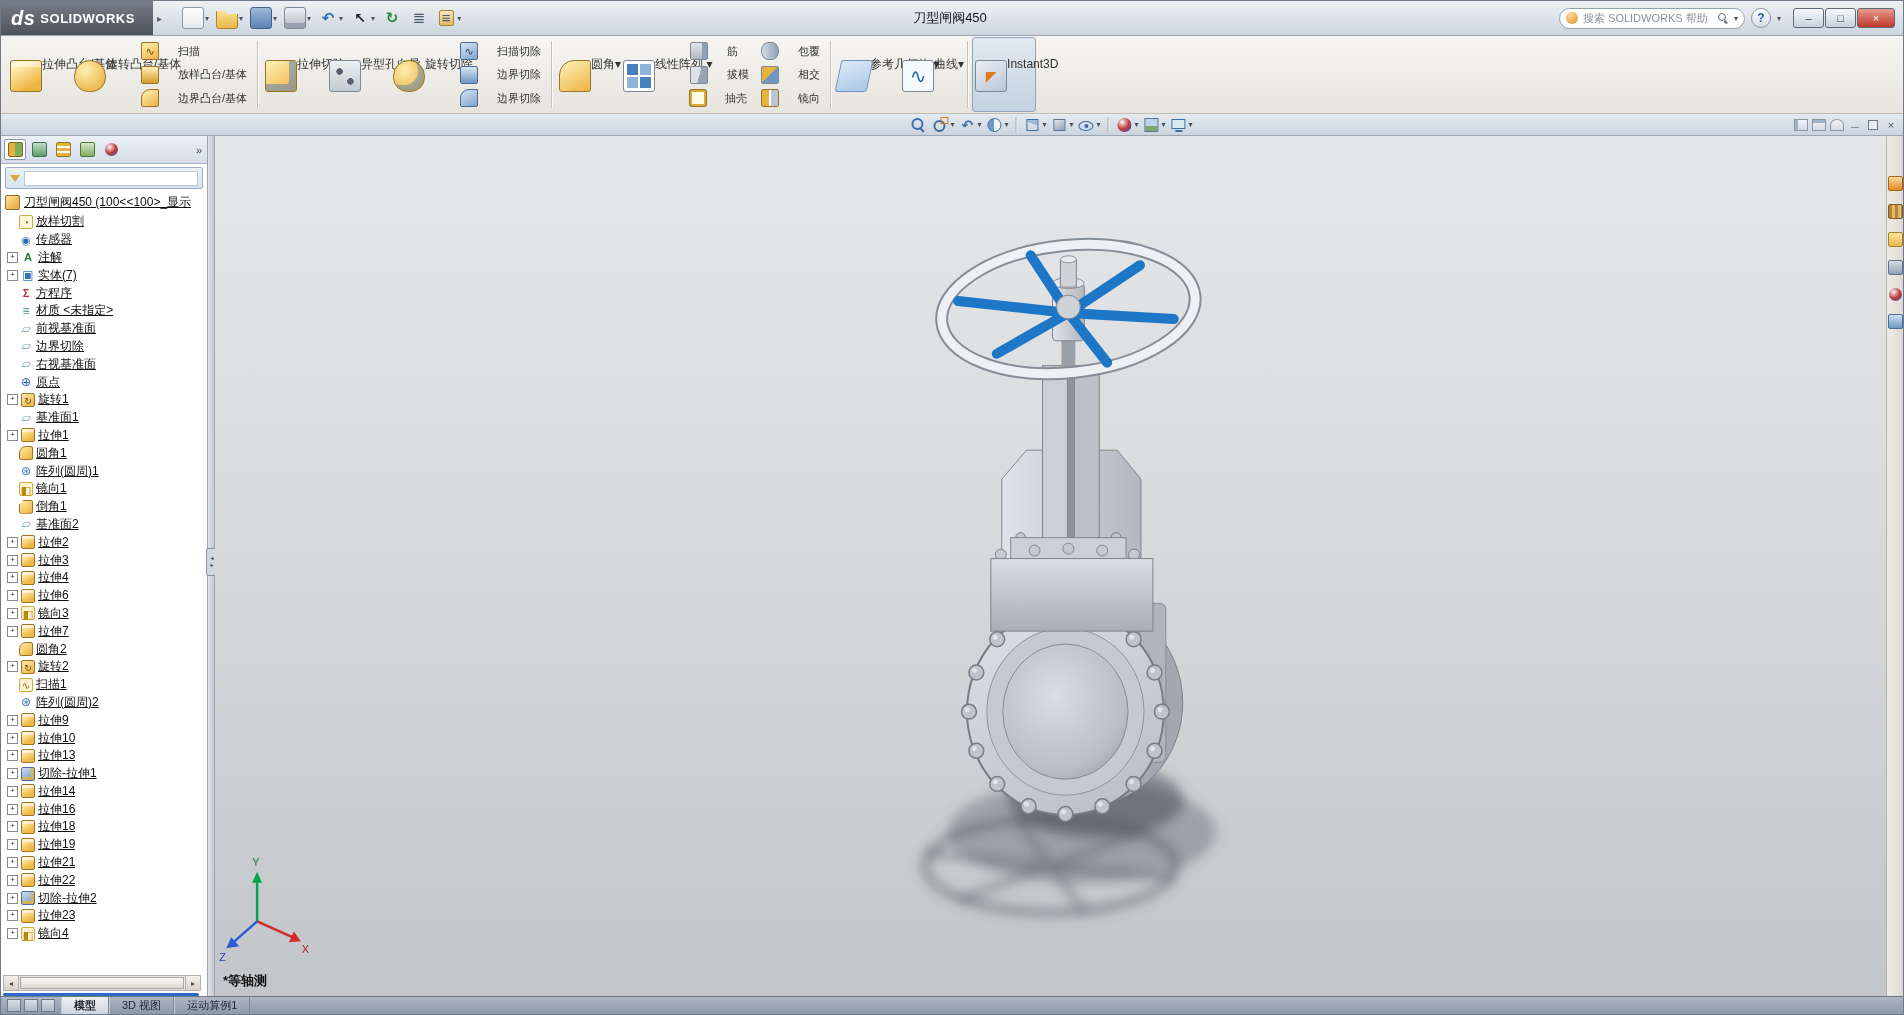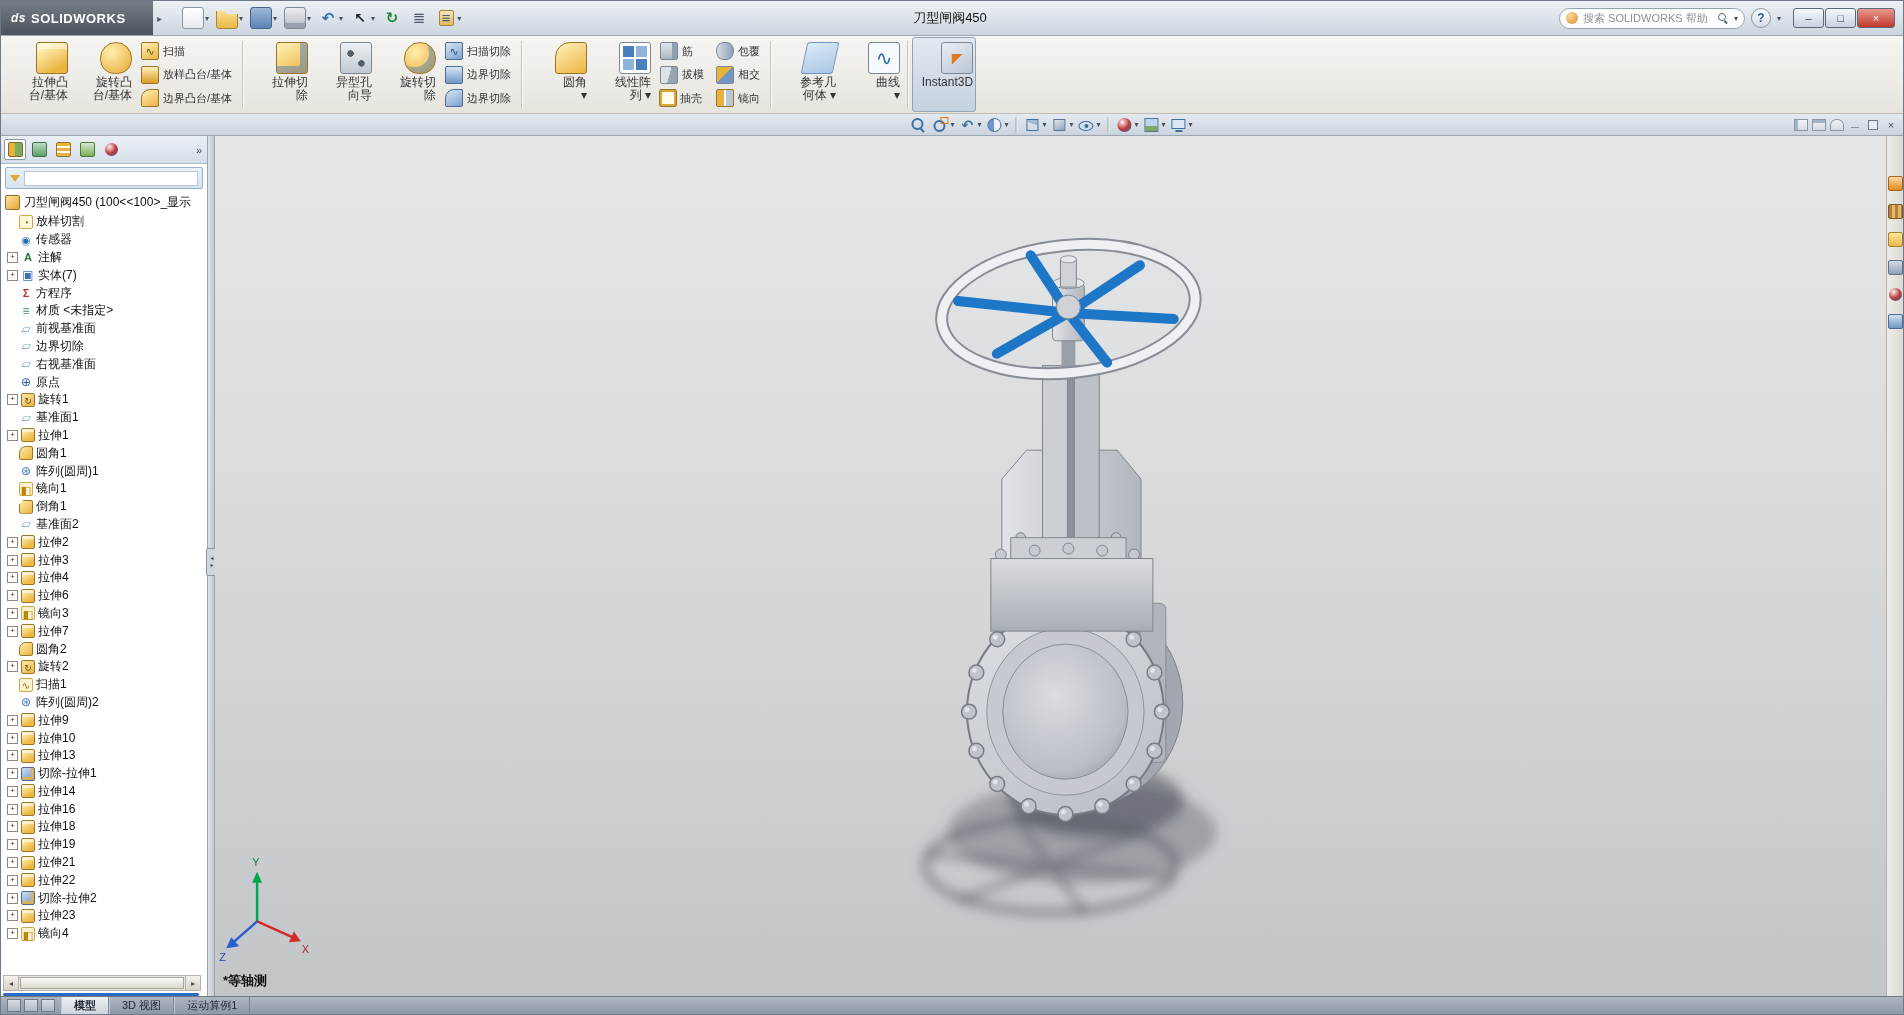--- a/index.html
+++ b/index.html
@@ -5,21 +5,21 @@
   html,body{margin:0;padding:0;width:1904px;height:1015px;overflow:hidden;
     font-family:"Liberation Sans","DejaVu Sans",sans-serif;}
   .app{position:relative;width:1904px;height:1015px;display:flex;flex-direction:column;
     background:#d6d9dd;border:1px solid #6e7a88;box-sizing:border-box;}
   
   .titlebar{height:34px;flex:none;display:flex;align-items:center;
     background:linear-gradient(#edf1f5,#ccd5de);border-bottom:1px solid #9aa6b2;position:relative;}
   .logo{width:152px;height:100%;background:linear-gradient(#767d86,#4c535c);color:#fff;
     display:flex;align-items:center;gap:5px;padding-left:10px;box-sizing:border-box;
     font-weight:bold;font-size:13px;letter-spacing:.5px;}
-  .logo-ds{font-style:italic;font-size:12px;}
+  .logo-ds{font-style:italic;font-size:20px;}
   .logo-arr{color:#5a6470;font-size:10px;margin:0 4px;}
   .qtb{display:flex;align-items:center;gap:3px;margin-left:14px;}
   .qbtn{display:flex;align-items:center;padding:1px 2px;border-radius:3px;}
   .qi{width:20px;height:20px;border-radius:3px;position:relative;display:flex;align-items:center;justify-content:center;font-size:13px;}
   .qarr{font-size:8px;color:#49525c;margin-left:1px;}
   .wtitle{position:absolute;left:0;right:4px;text-align:center;font-size:13px;color:#141414;pointer-events:none;}
   .tright{margin-left:auto;display:flex;align-items:center;gap:6px;padding-right:8px;z-index:2;}
   .searchbox{width:186px;height:21px;background:#fff;border:1px solid #93a2b2;border-radius:11px;
     display:flex;align-items:center;padding:0 6px;gap:5px;box-sizing:border-box;}
   .s-ico{width:12px;height:12px;border-radius:50%;background:radial-gradient(circle at 35% 30%,#ffd9a0,#e08a20);flex:none;}
@@ -32,27 +32,27 @@
     border:1px solid #8a97a5;font-size:12px;color:#2a5caa;display:flex;align-items:center;justify-content:center;font-weight:bold;}
   .winbtns{display:flex;gap:1px;margin-left:6px;}
   .wb{width:29px;height:18px;border:1px solid #5a6a7a;border-radius:3px;font-size:11px;color:#333;
     background:linear-gradient(#f6f9fc,#c8d2dd);display:flex;align-items:center;justify-content:center;}
   .wb.close{background:linear-gradient(#e89a8e,#c0392b);color:#fff;width:36px;}
   
   .ribbon{height:78px;flex:none;display:flex;align-items:stretch;padding:1px 6px;box-sizing:border-box;
     background:linear-gradient(#f6f5f2,#e7e4de);border-bottom:1px solid #c2beb4;}
   .rgroup{display:flex;align-items:stretch;}
   .rsep{width:1px;background:#c6c2b8;margin:4px 4px;box-shadow:1px 0 0 #fbfaf8;flex:none;}
-  .rbig{width:58px;display:flex;flex-direction:column;align-items:flex-end;padding:2px 2px;
+  .rbig{width:58px;display:flex;flex-direction:row;align-items:flex-start;padding:20px 2px;
     font-size:12px;color:#333;line-height:13px;text-align:center;border:1px solid transparent;border-radius:3px;}
   .rbig.ractive{background:linear-gradient(#e2e9f1,#c4d1e0);border-color:#8fa3bb;}
   .ri{width:30px;height:30px;border-radius:3px;flex:none;margin:2px 0 2px;}
   .rlbl{white-space:nowrap;}
   .rcol{display:flex;flex-direction:column;justify-content:space-between;padding:3px 2px;}
-  .rsm{display:flex;align-items:center;gap:4px;font-size:11px;color:#333;padding:0 4px;height:22px;border-radius:3px;white-space:nowrap;}
+  .rsm{display:flex;align-items:center;gap:19px;font-size:11px;color:#333;padding:0 4px;height:22px;border-radius:3px;white-space:nowrap;}
   .rs{width:16px;height:16px;border-radius:2px;flex:none;}
   
   .extrude-boss-icon{background:linear-gradient(150deg,#fff2bc 15%,#ecb440 80%);border:1px solid #9a7426;box-shadow:inset 0 6px 0 rgba(255,255,255,.45);}
   .revolve-boss-icon{background:radial-gradient(circle at 35% 30%,#ffefb0,#e5a832);border:1px solid #9a7426;border-radius:50% 50% 45% 45%;}
   .extruded-cut-icon{background:linear-gradient(150deg,#fff2bc,#ecb440);border:1px solid #9a7426;box-shadow:inset -7px -7px 0 rgba(90,130,180,.55);}
   .hole-wizard-icon{background:linear-gradient(#eef1f4,#c3c9d1);border:1px solid #7e8894;
     background-image:radial-gradient(circle at 32% 35%,#55606e 3px,transparent 3.5px),radial-gradient(circle at 68% 68%,#55606e 3px,transparent 3.5px),linear-gradient(#eef1f4,#c3c9d1);}
   .revolved-cut-icon{background:radial-gradient(circle at 35% 30%,#ffefb0,#e5a832);border:1px solid #9a7426;border-radius:50% 50% 45% 45%;box-shadow:inset -6px -6px 0 rgba(90,130,180,.5);}
   .fillet-icon{background:linear-gradient(150deg,#fff2bc,#ecb440);border:1px solid #9a7426;border-top-left-radius:15px;}
   .linear-pattern-icon{border:1px solid #7e8894;background-color:#fff;background-image:
@@ -140,21 +140,21 @@
   .filterrow{height:20px;flex:none;margin:3px 4px;border:1px solid #9ab0c6;background:linear-gradient(#eaf1f8,#d6e2ee);
     display:flex;align-items:center;gap:4px;padding:0 4px;border-radius:2px;}
   .funnel{width:0;height:0;border-left:5px solid transparent;border-right:5px solid transparent;border-top:7px solid #d9a93a;flex:none;}
   .filterfield{flex:1;height:13px;background:#fff;border:1px solid #b9c6d4;}
   .troot{display:flex;align-items:center;gap:4px;padding:2px 2px 2px 4px;font-size:12px;color:#111;white-space:nowrap;}
   .tlist{flex:1;overflow:hidden;padding-left:4px;}
   .trow{display:flex;align-items:center;gap:3px;height:17.8px;font-size:12px;color:#111;white-space:nowrap;}
   .exp{width:9px;height:9px;border:1px solid #8a8a8a;background:#fff;font-size:8px;line-height:8px;text-align:center;color:#333;flex:none;margin-left:2px;}
   .expsp{width:11px;flex:none;}
   .ti{width:14px;height:14px;font-size:10px;line-height:14px;text-align:center;border-radius:2px;flex:none;box-sizing:border-box;}
-  .tlbl{overflow:hidden;}
+  .tlbl{overflow:hidden;text-decoration:underline;}
   .part-icon{background:linear-gradient(140deg,#ffe49a,#e3a63c);border:1px solid #96702a;width:15px;height:15px;}
   .history-icon{background:#fdf6d8;border:1px solid #c9ab4a;}
   .history-icon::after{content:"◔";color:#8a6d1f;}
   .sensors-icon::after{content:"◉";color:#2a6cb0;font-size:11px;}
   .annotations-icon::after{content:"A";color:#1f7a33;font-weight:bold;font-size:11px;}
   .solid-bodies-icon::after{content:"▣";color:#3a72b8;font-size:12px;}
   .equations-icon::after{content:"Σ";color:#c03030;font-weight:bold;font-size:11px;}
   .material-icon::after{content:"≡";color:#3a8a8a;font-size:12px;}
   .plane-icon::after{content:"▱";color:#6f9bd0;font-size:12px;}
   .origin-icon::after{content:"⊕";color:#2a5caa;font-size:12px;}

